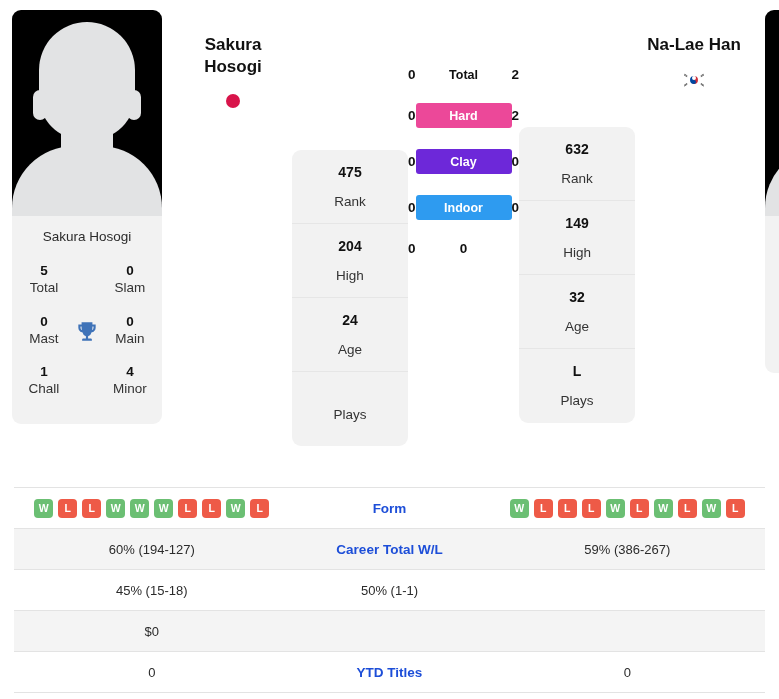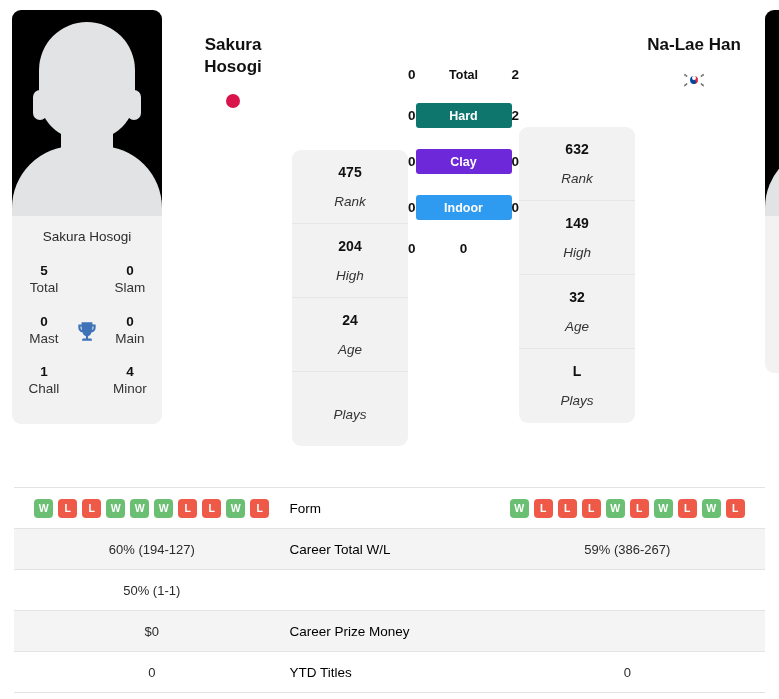--- a/index.html
+++ b/index.html
@@ -128,21 +128,21 @@
     display: flex;
     flex-direction: column;
     align-items: center;
     justify-content: center;
     border-bottom: 1px solid #e6e6e6;
     line-height: 1.3;
     gap: 12px;
   }
   .stat-cell:last-child { border-bottom: none; }
   .stat-cell .num { font-size: 14px; font-weight: bold; color: #111; }
-  .stat-cell .lbl { font-size: 13.5px; color: #333; font-style: italic; }
+  .stat-cell .lbl { font-size: 13.5px; color: #333; }
 
   
   .center-col {
     flex: 1 1 auto;
     padding-top: 57px;
     display: flex;
     flex-direction: column;
     gap: 21px;
   }
   .surf-row {
@@ -190,23 +190,24 @@
     height: 41px;
     border-bottom: 1px solid #e3e3e3;
   }
   .trow.alt { background: #f4f4f4; }
   .tcell {
     text-align: center;
     font-size: 13px;
     color: #2b2b2b;
   }
   .tlabel {
+    text-align: center;
     font-size: 13.5px;
-    font-weight: normal;
-    color: #000000;
+    font-weight: bold;
+    color: #1d4ed8;
   }
   .form-cell {
     display: flex;
     gap: 5px;
     justify-content: center;
     align-items: center;
   }
   .pill {
     width: 19px; height: 19px;
     border-radius: 4px;
@@ -298,21 +299,21 @@
     </div>
 
     <div class="center-col">
       <div class="surf-row">
         <div class="surf-score left">0</div>
         <div class="surf-label-plain">Total</div>
         <div class="surf-score">2</div>
       </div>
       <div class="surf-row">
         <div class="surf-score left">0</div>
-        <div class="surf-pill" style="background:#0f766e">Hard</div>
+        <div class="surf-pill" style="background:#ec4899">Hard</div>
         <div class="surf-score">2</div>
       </div>
       <div class="surf-row">
         <div class="surf-score left">0</div>
         <div class="surf-pill" style="background:#6d28d9">Clay</div>
         <div class="surf-score">0</div>
       </div>
       <div class="surf-row">
         <div class="surf-score left">0</div>
         <div class="surf-pill" style="background:#2e9bf0">Indoor</div>
@@ -423,26 +424,26 @@
         </div>
     </div>
 
     <div class="trow alt">
       <div class="tcell">60% (194-127)</div>
       <div class="tlabel">Career Total W/L</div>
       <div class="tcell">59% (386-267)</div>
     </div>
 
     <div class="trow">
+      <div class="tcell">45% (15-18)</div>
       <div class="tcell">50% (1-1)</div>
     </div>
 
     <div class="trow alt">
       <div class="tcell">$0</div>
-      <div class="tlabel">Career Prize Money</div>
     </div>
 
     <div class="trow">
       <div class="tcell">0</div>
       <div class="tlabel">YTD Titles</div>
       <div class="tcell">0</div>
     </div>
 
   </div>
 </div>

